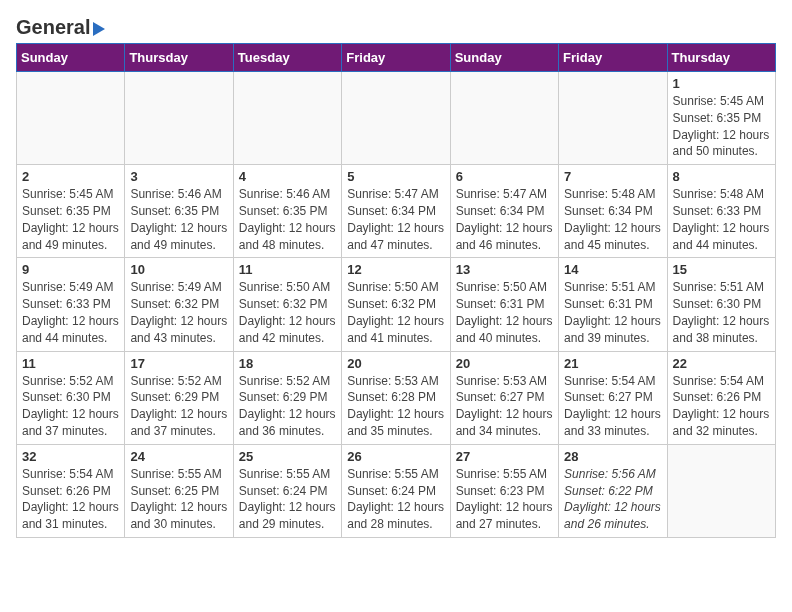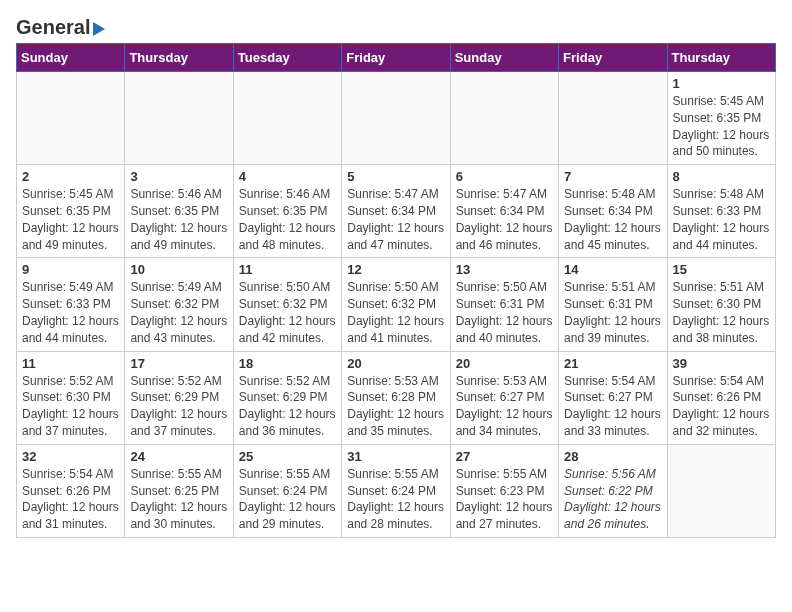--- a/index.html
+++ b/index.html
@@ -263,21 +263,21 @@
 and 34 minutes.</div>
         </td>
         <td>
           <span class="day-num">21</span>
           <div class="day-info" style="white-space: pre-line;">Sunrise: 5:54 AM
 Sunset: 6:27 PM
 Daylight: 12 hours
 and 33 minutes.</div>
         </td>
         <td>
-          <span class="day-num">39</span>
+          <span class="day-num">22</span>
           <div class="day-info" style="white-space: pre-line;">Sunrise: 5:54 AM
 Sunset: 6:26 PM
 Daylight: 12 hours
 and 32 minutes.</div>
         </td>
       </tr>
       <tr>
         <td>
           <span class="day-num">32</span>
           <div class="day-info" style="white-space: pre-line;">Sunrise: 5:54 AM
@@ -293,21 +293,21 @@
 and 30 minutes.</div>
         </td>
         <td>
           <span class="day-num">25</span>
           <div class="day-info" style="white-space: pre-line;">Sunrise: 5:55 AM
 Sunset: 6:24 PM
 Daylight: 12 hours
 and 29 minutes.</div>
         </td>
         <td>
-          <span class="day-num">31</span>
+          <span class="day-num">26</span>
           <div class="day-info" style="white-space: pre-line;">Sunrise: 5:55 AM
 Sunset: 6:24 PM
 Daylight: 12 hours
 and 28 minutes.</div>
         </td>
         <td>
           <span class="day-num">27</span>
           <div class="day-info" style="white-space: pre-line;">Sunrise: 5:55 AM
 Sunset: 6:23 PM
 Daylight: 12 hours

